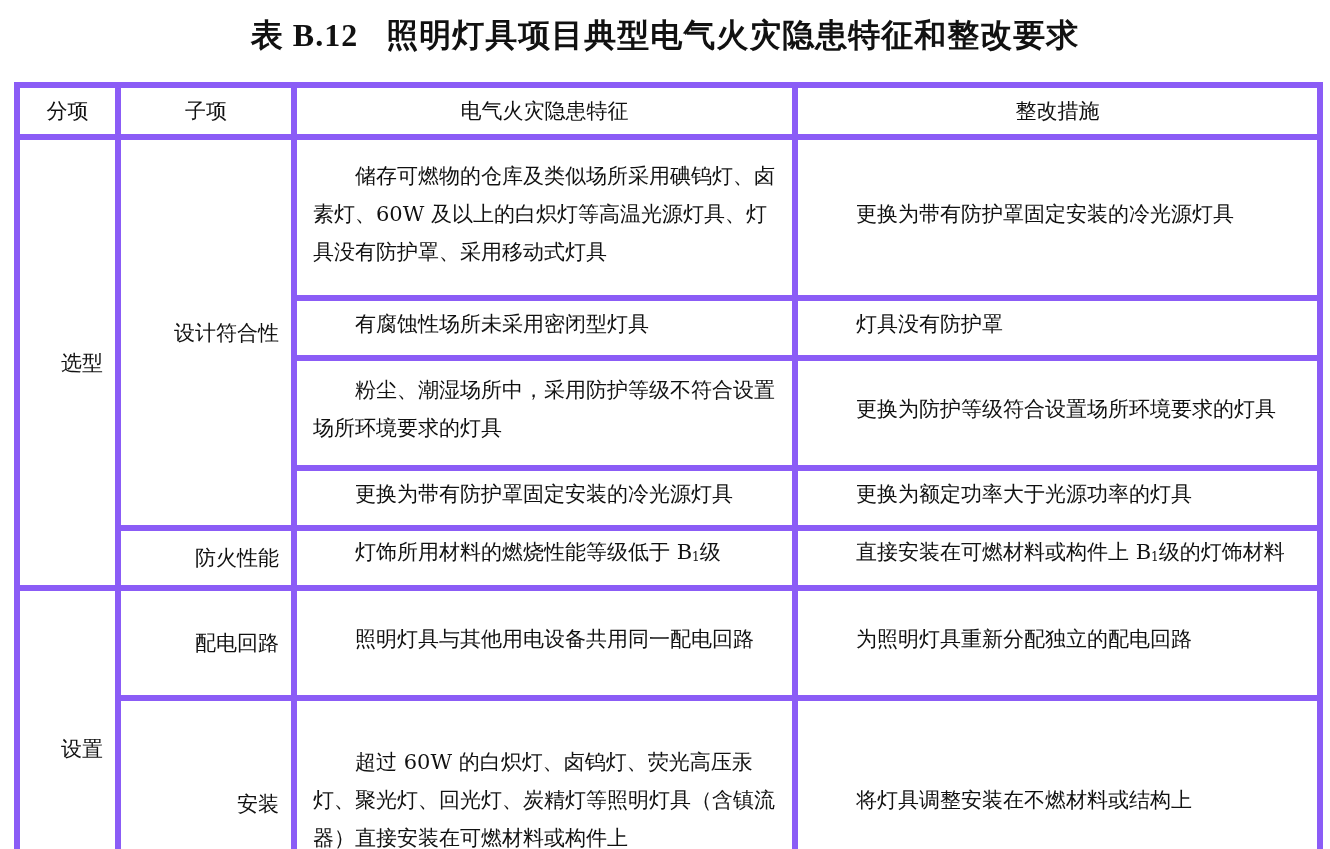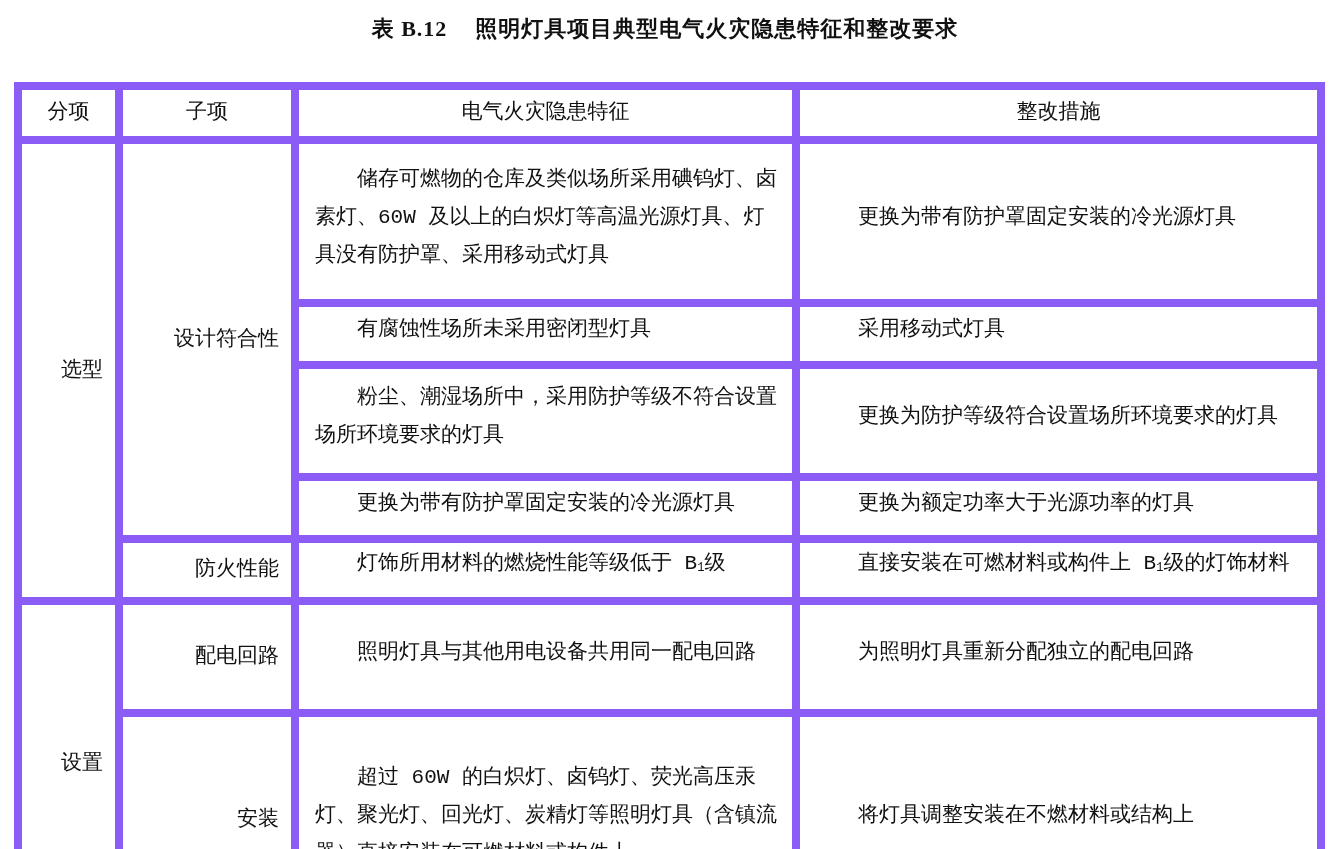--- a/index.html
+++ b/index.html
@@ -1,25 +1,25 @@
 <!DOCTYPE html>
 <html><head>
   <meta charset="utf-8">
   <style>
     html, body { margin: 0; padding: 0; background: #ffffff; }
     body { width: 1330px; height: 849px; position: relative; overflow: hidden;
            font-family: "DejaVu Serif", "Liberation Serif", serif; color: #111; }
     .title { position: absolute; left: 0; top: 14px; width: 1330px; text-align: center;
-             font-size: 22px; font-weight: bold; letter-spacing: 1px; }
+             font-size: 32px; font-weight: bold; letter-spacing: 1px; }
     .title .num { margin-right: 28px; font-family: "Liberation Serif", serif; }
     table { position: absolute; left: 14px; top: 82px; border-collapse: collapse;
             table-layout: fixed; width: 1303px; border: 3px solid #000; }
     col.c1 { width: 101px; } col.c2 { width: 176px; } col.c3 { width: 501px; } col.c4 { width: 525px; }
-    td, th { border: 8px solid #8b5cf6; font-weight: normal; font-size: 21px; line-height: 38px;
-             padding: 0 12px; vertical-align: middle; font-family: Liberation Mono, monospace; }
+    td, th { border: 6px solid #8b5cf6; font-weight: normal; font-size: 21px; line-height: 38px;
+             padding: 0 12px; vertical-align: middle; }
     th { text-align: center; height: 46px; }
     td.center { text-align: right; }
     td.text { text-indent: 2em; padding: 0 12px 8px 16px; }
     tr.h151 td { height: 147px; }
     tr.h50 td { height: 46px; }
     tr.h100 td { height: 96px; }
     tr.h200 td { height: 197px; }
     .thin { border-top-width: 1px; }
     sub { font-size: 12px; vertical-align: -2px; }
   </style>
@@ -47,21 +47,21 @@
   </thead>
   <tbody>
     <tr class="h151">
       <td class="center" rowspan="5">选型</td>
       <td class="center" rowspan="4">设计符合性</td>
       <td class="text">储存可燃物的仓库及类似场所采用碘钨灯、卤素灯、60W 及以上的白炽灯等高温光源灯具、灯具没有防护罩、采用移动式灯具</td>
       <td class="text">更换为带有防护罩固定安装的冷光源灯具</td>
     </tr>
     <tr class="h50">
       <td class="text">有腐蚀性场所未采用密闭型灯具</td>
-      <td class="text">采用移动式灯具</td>
+      <td class="text">灯具没有防护罩</td>
     </tr>
     <tr class="h100">
       <td class="text">粉尘、潮湿场所中，采用防护等级不符合设置场所环境要求的灯具</td>
       <td class="text">更换为防护等级符合设置场所环境要求的灯具</td>
     </tr>
     <tr class="h50">
       <td class="text">更换为带有防护罩固定安装的冷光源灯具</td>
       <td class="text">更换为额定功率大于光源功率的灯具</td>
     </tr>
     <tr class="h50">

